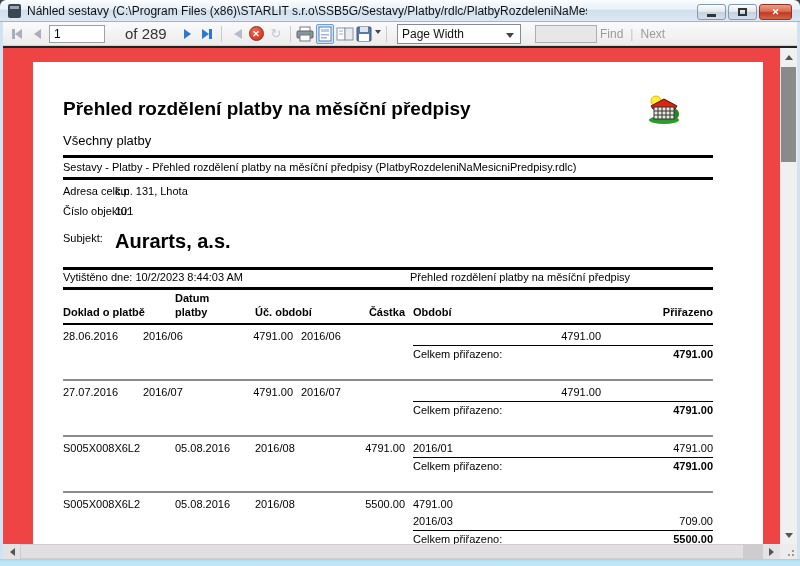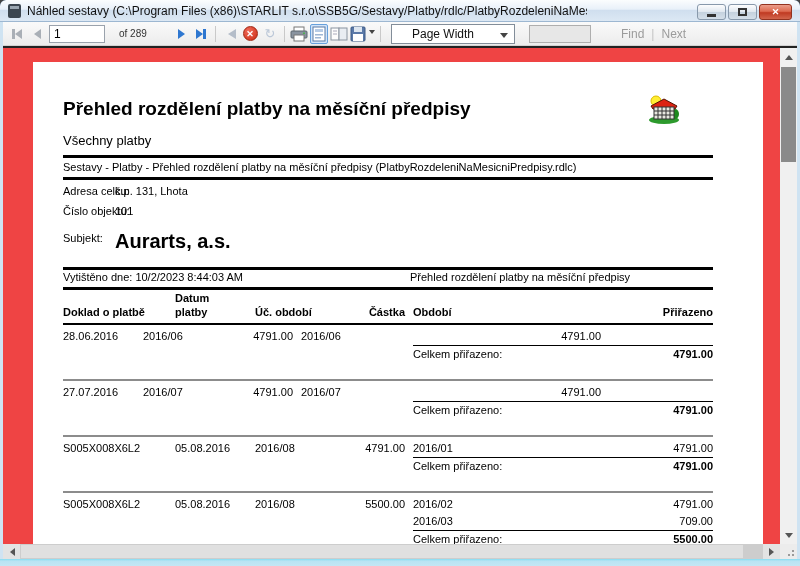--- a/index.html
+++ b/index.html
@@ -32,34 +32,34 @@
   .tbtn { height:20px; min-width:18px; display:flex; align-items:center; justify-content:center;
     margin:0 1px; border-radius:2px; }
   .tsep { width:1px; height:16px; background:#c9c9c9; margin:0 4px; }
   .tri { width:0; height:0; border-style:solid; }
   .tri.left  { border-width:5px 7px 5px 0; border-color:transparent #a9afb6 transparent transparent; }
   .tri.right { border-width:5px 0 5px 7px; border-color:transparent transparent transparent #2e77d0; }
   .bar { width:3px; height:10px; }
   .bar.gray { background:#a9afb6; } .bar.blue { background:#2e77d0; }
   .page-input { width:56px; height:18px; border:1px solid #9aa2ac; background:#fff; font-size:12px;
     padding:0 4px; margin:0 2px; font-family:"Liberation Sans",sans-serif; }
-  .of-label { font-size:10px; color:#333; margin:0 8px 0 12px; min-width:44px; }
+  .of-label { font-size:15px; color:#333; margin:0 8px 0 18px; min-width:44px; }
   .backarrow { width:0; height:0; border:5px solid transparent; border-right:8px solid #b4bdc9; margin-right:2px; }
   .stopbtn { width:15px; height:15px; border-radius:50%; background:radial-gradient(circle at 35% 30%, #ef6b5a, #cc2a12);
     color:#fff; font-size:9px; font-weight:bold; display:flex; align-items:center; justify-content:center;
     border:1px solid #a02612; }
   .refresh { font-size:13px; color:#bcc8d8; }
   .sel { background:#d2e4f8; border:1px solid #66a0dc; }
   .combo { width:124px; height:20px; border:1px solid #828d99; background:#fff; display:flex;
-    align-items:center; font-size:12px; color:#111; padding-left:20px; margin-left:6px; position:relative; }
+    align-items:center; font-size:12px; color:#111; padding-left:4px; margin-left:6px; position:relative; }
   .combo .carr { position:absolute; right:6px; top:8px; width:0; height:0;
     border:4px solid transparent; border-top:5px solid #444; }
   .searchbox { width:62px; height:18px; border:1px solid #aeaeae; background:#e7e7e7; margin-left:14px;
     font-size:12px; padding:0 3px; font-family:"Liberation Sans",sans-serif; }
-  .findnext { display:flex; align-items:center; gap:7px; margin-left:30px; font-size:12px; color:#9b9b9b; }
+  .findnext { display:flex; align-items:center; gap:7px; margin-left:3px; font-size:12px; color:#9b9b9b; }
   .fn-sep { color:#c4c4c4; }
 
   
   .preview { position:absolute; left:3px; right:3px; top:46px; bottom:22px; background:#ef4444;
     border-top:2px solid #222; overflow:hidden; }
   .page { position:absolute; left:30px; top:14px; width:730px; height:620px; background:#fff; }
 
   
   .vscroll { position:absolute; right:0; top:0; bottom:0; width:17px; background:#f0f0f0; }
   .vs-btn { position:absolute; left:0; width:17px; height:17px; display:flex; align-items:center; justify-content:center; }
@@ -327,21 +327,20 @@
               </div>
             </div>
             <div class="gsep"></div>
             <div class="trow">
               <div class="c1">S005X008X6L2</div>
               <div class="c2">05.08.2016</div>
               <div class="c3">2016/08</div>
               <div class="c4">5500.00</div>
               <div class="csp"></div>
               <div class="rsec">
-                <div class="per">2016/02</div>
                 <div class="amt">4791.00</div>
               </div>
             </div>
             <div class="trow">
               <div class="c1"></div>
               <div class="c2"></div>
               <div class="c3"></div>
               <div class="c4"></div>
               <div class="csp"></div>
               <div class="rsec">

